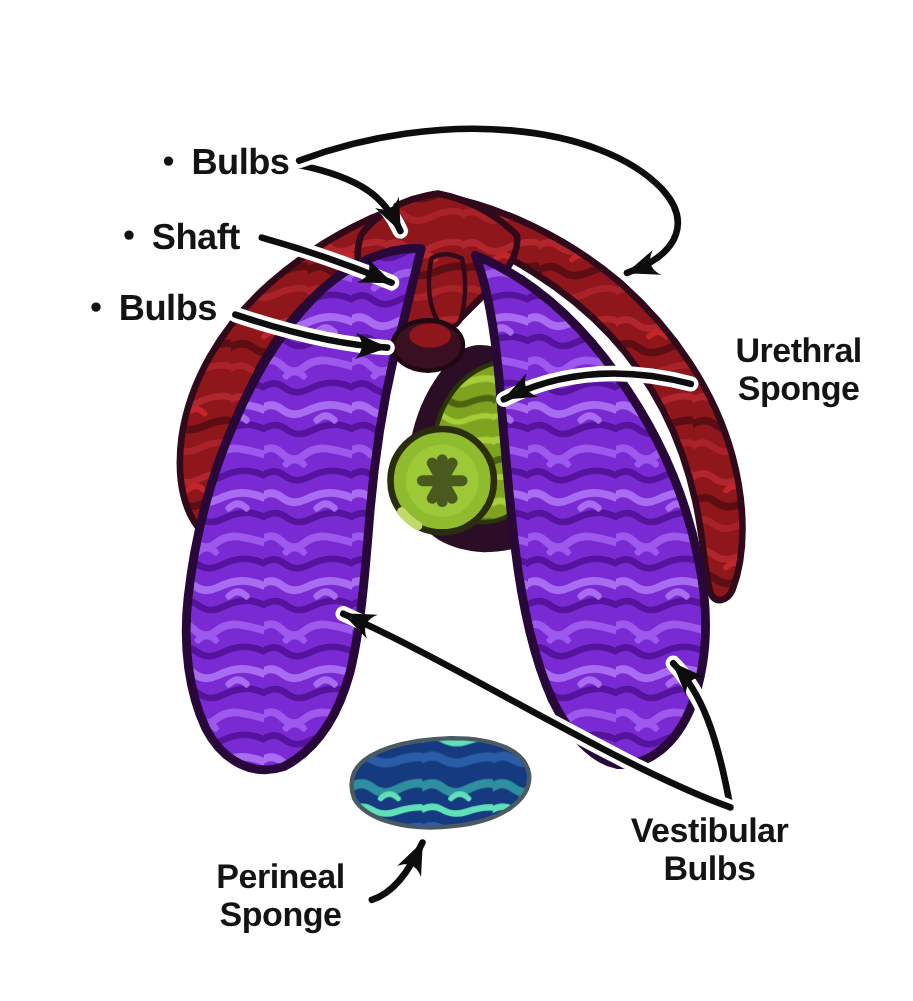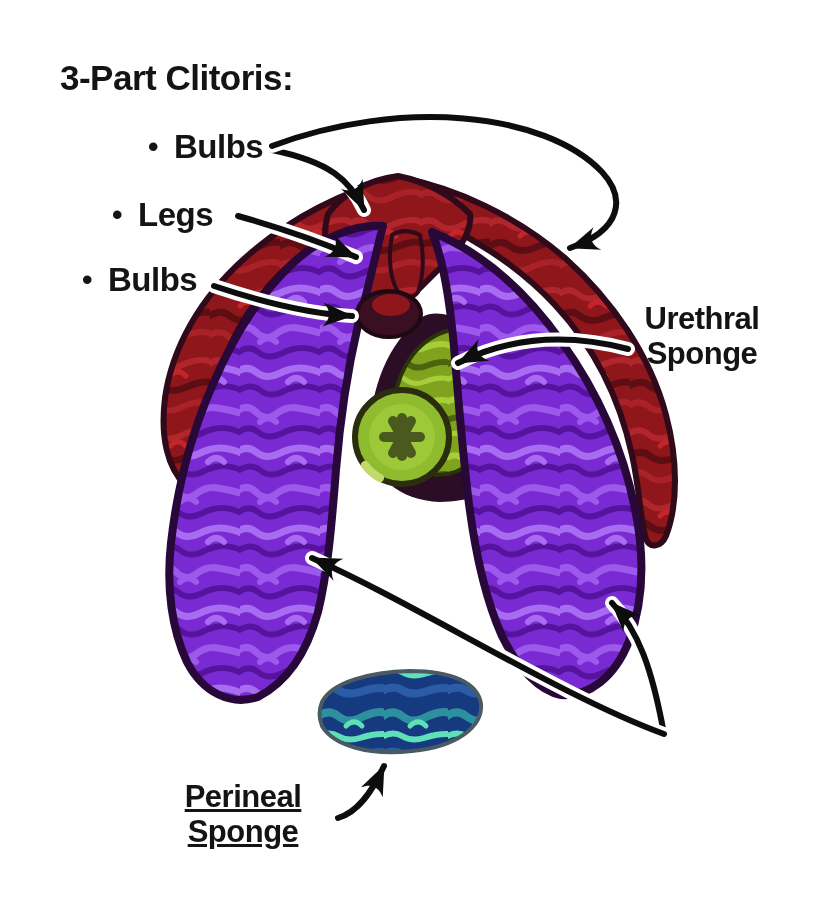--- a/index.html
+++ b/index.html
@@ -19,23 +19,23 @@
   }
   .stage svg{position:absolute;left:0;top:0;}
   .lbl{position:absolute;font-weight:700;color:var(--ink);letter-spacing:-0.5px;}
   .title{left:60px;top:58px;font-size:35px;}
   .bullet-item{display:flex;align-items:center;font-size:33px;}
   .bullet-item .dot{margin-right:16px;font-size:30px;}
   .bi-legs{left:148px;top:128px;}
   .bi-shaft{left:112px;top:196px;}
   .bi-head{left:82px;top:261px;}
   .two-line{white-space:pre-line;text-align:center;font-size:31px;line-height:1.13;}
-  .lbl-urethral{left:612px;top:301px;width:180px;}
+  .lbl-urethral{left:636px;top:301px;width:180px;}
   .lbl-vestibular{left:550px;top:737px;width:190px;}
-  .lbl-perineal{left:158px;top:779px;width:170px;text-decoration:underline;}
+  .lbl-perineal{left:170px;top:779px;width:170px;}
 </style>
 </head>
 <body>
 
 <div class="stage">
 
   <svg width="830" height="910" viewBox="0 0 830 910">
     <defs>
       <pattern id="purpleTex" width="80" height="80" patternUnits="userSpaceOnUse">
         <rect width="80" height="80" fill="#7A2AD2"></rect>
@@ -149,33 +149,34 @@
       <path d="M 664,734 C 652,668 638,630 612,603" stroke="#0D0D0D" stroke-width="6" marker-end="url(#ah)"></path>
 
       <path d="M 664,734 C 560,696 420,606 312,558" stroke="#FFFFFF" stroke-width="14"></path>
       <path d="M 664,734 C 560,696 420,606 312,558" stroke="#0D0D0D" stroke-width="6" marker-end="url(#ah)"></path>
 
       <path d="M 338,818 C 358,812 372,792 384,766" stroke="#FFFFFF" stroke-width="14"></path>
       <path d="M 338,818 C 358,812 372,792 384,766" stroke="#0D0D0D" stroke-width="6" marker-end="url(#ah)"></path>
     </g>
   </svg>
 
-  <div class="lbl title">3-Part Clitoris:</div>
 
   <div class="lbl bullet-item bi-legs">
     <span class="dot">•</span>
     <span>Bulbs</span>
   </div>
   <div class="lbl bullet-item bi-shaft">
     <span class="dot">•</span>
-    <span>Legs</span>
+    <span>Shaft</span>
   </div>
   <div class="lbl bullet-item bi-head">
     <span class="dot">•</span>
     <span>Bulbs</span>
   </div>
 
   <div class="lbl two-line lbl-urethral">Urethral
 Sponge</div>
+  <div class="lbl two-line lbl-vestibular">Vestibular
+Bulbs</div>
   <div class="lbl two-line lbl-perineal">Perineal
 Sponge</div>
 
 </div>
 
 </body></html>

